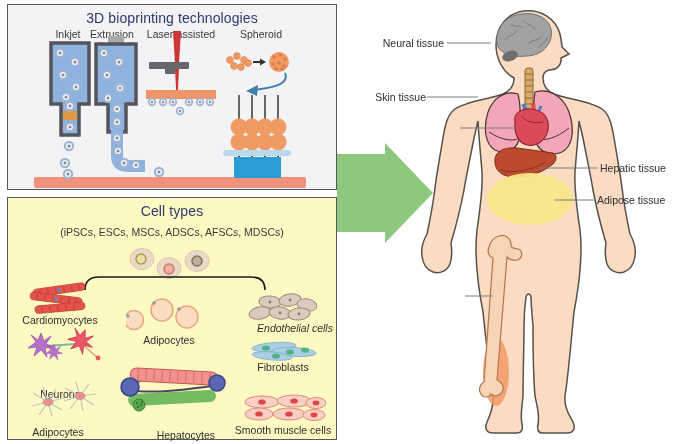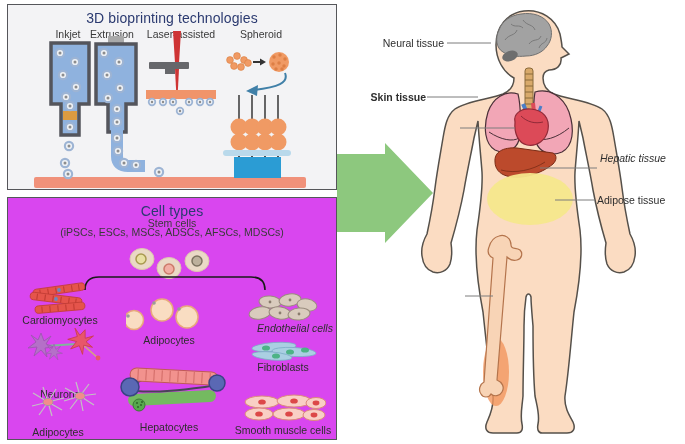--- a/index.html
+++ b/index.html
@@ -1,20 +1,20 @@
 <!DOCTYPE html>
 <html><head>
 <meta charset="utf-8">
 <style>
   html,body{margin:0;padding:0;background:#fff;}
   #fig{position:relative;width:685px;height:444px;background:#ffffff;overflow:hidden;
        font-family:"Liberation Sans",sans-serif;}
   .panel{position:absolute;box-sizing:border-box;border:1.5px solid #55565a;}
   #bioprinting-panel{left:7px;top:4px;width:330px;height:186px;background:#f3f3f5;}
-  #celltypes-panel{left:7px;top:197px;width:330px;height:243px;background:#d946ef;}
+  #celltypes-panel{left:7px;top:197px;width:330px;height:243px;background:#fef9c3;}
   .panel-title{position:absolute;left:0;width:100%;text-align:center;
        font-size:14px;color:#2b3a70;letter-spacing:.1px;}
   .sub{position:absolute;text-align:center;font-size:10.5px;color:#3a3a3a;}
   .lbl{position:absolute;font-size:10.5px;line-height:1.15;color:#2e2e2e;}
   .ctr{text-align:center;}
   .r{text-align:right;}
   svg{position:absolute;display:block;}
 </style>
 </head>
 <body>
@@ -134,21 +134,20 @@
           <line x1="257" y1="151" x2="257" y2="157"></line>
             <line x1="270" y1="151" x2="270" y2="157"></line>
         </g>
         <rect x="226" y="152" width="47" height="21" fill="#2b9cd4"></rect>
       </g>
     </svg>
   </div>
 
   <div id="celltypes-panel" class="panel">
     <div class="panel-title" style="top:5px;">Cell types</div>
-    <div class="sub" style="left:0;top:19px;width:100%;">Stem cells</div>
     <div class="sub" style="left:0;top:28px;width:100%;">(iPSCs, ESCs, MSCs, ADSCs, AFSCs, MDSCs)</div>
 
     <svg style="left:114px;top:50px" width="100" height="34" viewBox="0 0 100 34">
       <ellipse cx="20" cy="11" rx="12" ry="10.5" fill="#ead9c6" stroke="#dcc6ae"></ellipse>
       <circle cx="19" cy="11" r="5" fill="#e8e0a2" stroke="#a89a50" stroke-width="1.5"></circle>
       <ellipse cx="47" cy="20" rx="12" ry="10.5" fill="#ead9c6" stroke="#dcc6ae"></ellipse>
       <circle cx="47" cy="21" r="5" fill="#f2aea4" stroke="#cc7a6a" stroke-width="1.5"></circle>
       <ellipse cx="75" cy="13" rx="12" ry="10.5" fill="#ead9c6" stroke="#dcc6ae"></ellipse>
       <circle cx="75" cy="13" r="5" fill="#bcb09c" stroke="#7c7260" stroke-width="1.5"></circle>
     </svg>
@@ -267,21 +266,21 @@
       <circle cx="14" cy="29" r="9" fill="#5a68b4" stroke="#3a4484" stroke-width="1.5"></circle>
       <circle cx="101" cy="25" r="8" fill="#5a68b4" stroke="#3a4484" stroke-width="1.5"></circle>
       <circle cx="23" cy="47" r="6" fill="#58a84e" stroke="#3a7a34"></circle>
       <g fill="#2e6628">
           <circle cx="21" cy="45" r="1"></circle>
           <circle cx="25" cy="47" r="1"></circle>
           <circle cx="22" cy="49" r="1"></circle>
           <circle cx="26" cy="44" r="1"></circle>
         </g>
     </svg>
-    <div class="lbl ctr" style="left:115px;top:223px;width:92px;">Hepatocytes</div>
+    <div class="lbl ctr" style="left:115px;top:231px;width:92px;text-align:right;">Hepatocytes</div>
 
     <svg style="left:236px;top:94px" width="78" height="30" viewBox="0 0 78 30">
       <g fill="#d9cbbd" stroke="#9a8c7e" stroke-width="1">
         <ellipse cx="26" cy="10" rx="11" ry="6" transform="rotate(5 26 10)"></ellipse>
         <ellipse cx="46" cy="8" rx="11" ry="6" transform="rotate(-8 46 8)"></ellipse>
         <ellipse cx="63" cy="13" rx="10" ry="6" transform="rotate(10 63 13)"></ellipse>
         <ellipse cx="16" cy="21" rx="11" ry="6" transform="rotate(-10 16 21)"></ellipse>
         <ellipse cx="36" cy="21" rx="11" ry="6" transform="rotate(8 36 21)"></ellipse>
         <ellipse cx="55" cy="22" rx="11" ry="6" transform="rotate(-6 55 22)"></ellipse>
       </g>
@@ -425,16 +424,16 @@
       <line x1="104" y1="43" x2="148" y2="43"></line>
       <line x1="84" y1="97" x2="135" y2="97"></line>
       <line x1="117" y1="128" x2="172" y2="128"></line>
       <line x1="197" y1="168" x2="254" y2="168"></line>
       <line x1="212" y1="200" x2="252" y2="200"></line>
       <line x1="122" y1="296" x2="150" y2="296"></line>
     </g>
   </svg>
 
   <div class="lbl r" style="left:344px;top:37px;width:100px;">Neural tissue</div>
-  <div class="lbl r" style="left:326px;top:91px;width:100px;font-weight:bold;">Skin tissue</div>
-  <div class="lbl" style="left:600px;top:152px;width:80px;font-style:italic;">Hepatic tissue</div>
+  <div class="lbl r" style="left:326px;top:91px;width:100px;">Skin tissue</div>
+  <div class="lbl" style="left:600px;top:162px;width:80px;">Hepatic tissue</div>
   <div class="lbl" style="left:597px;top:194px;width:90px;">Adipose tissue</div>
 </div>
 
 </body></html>

